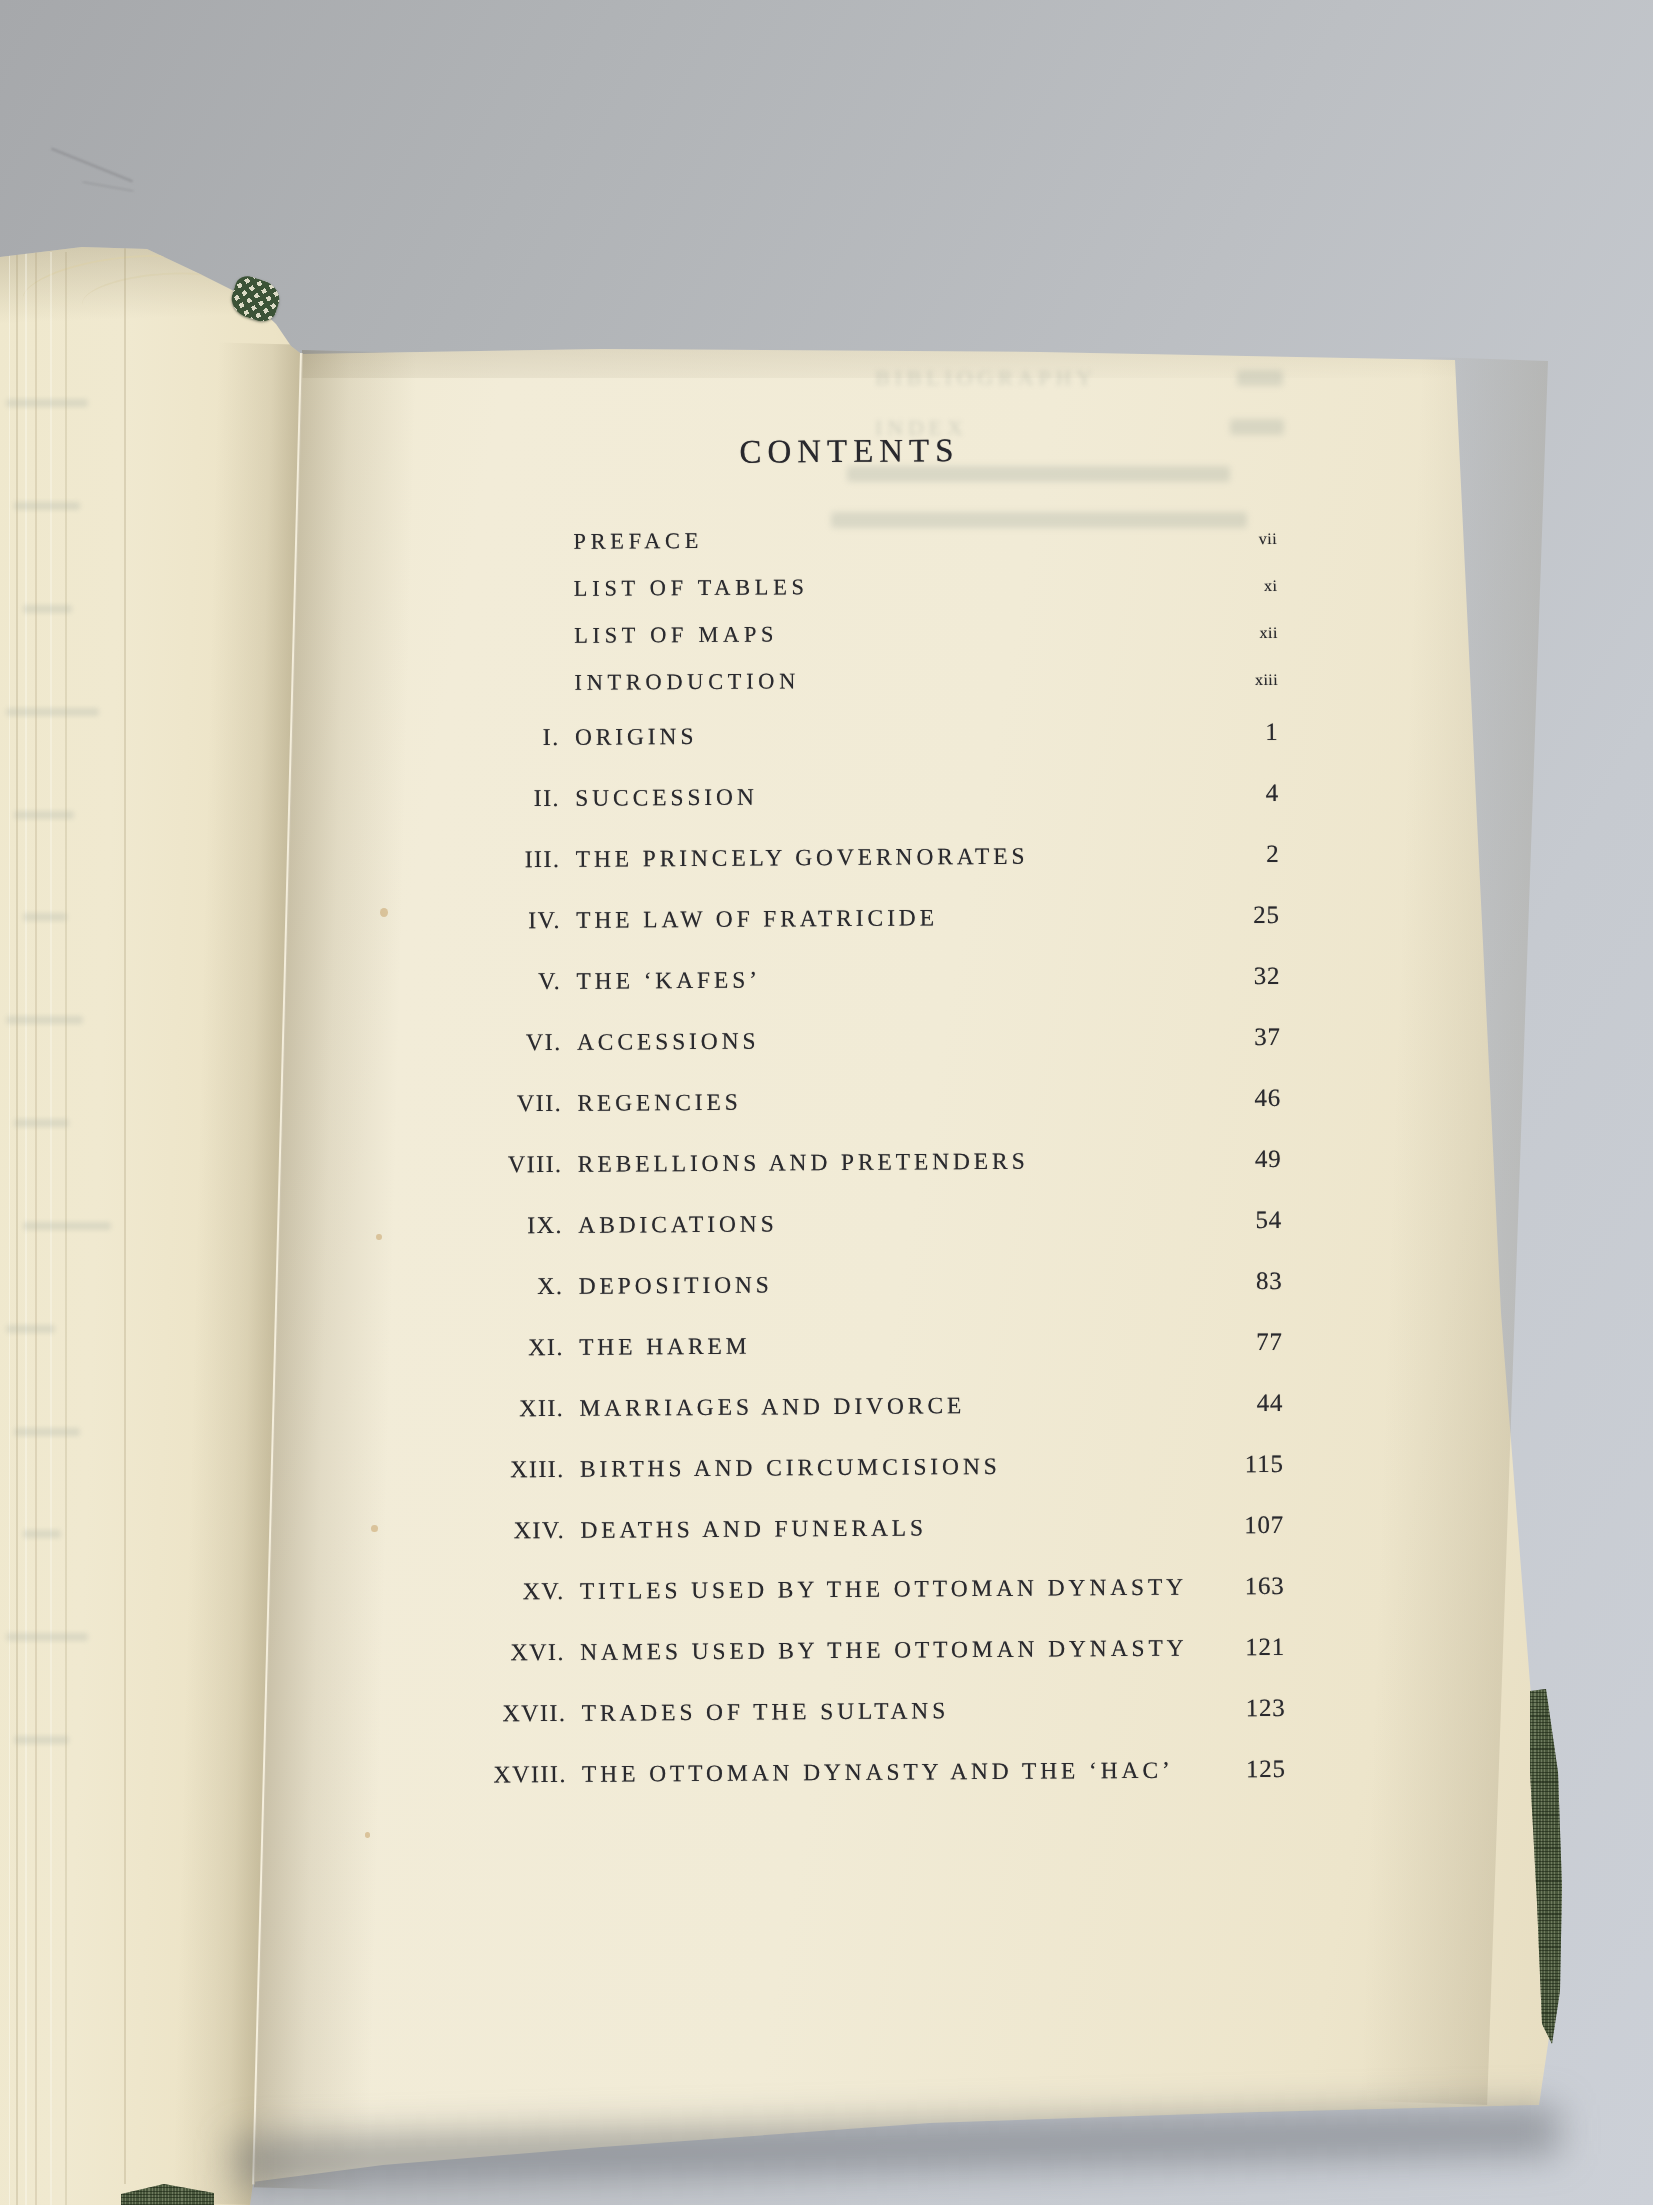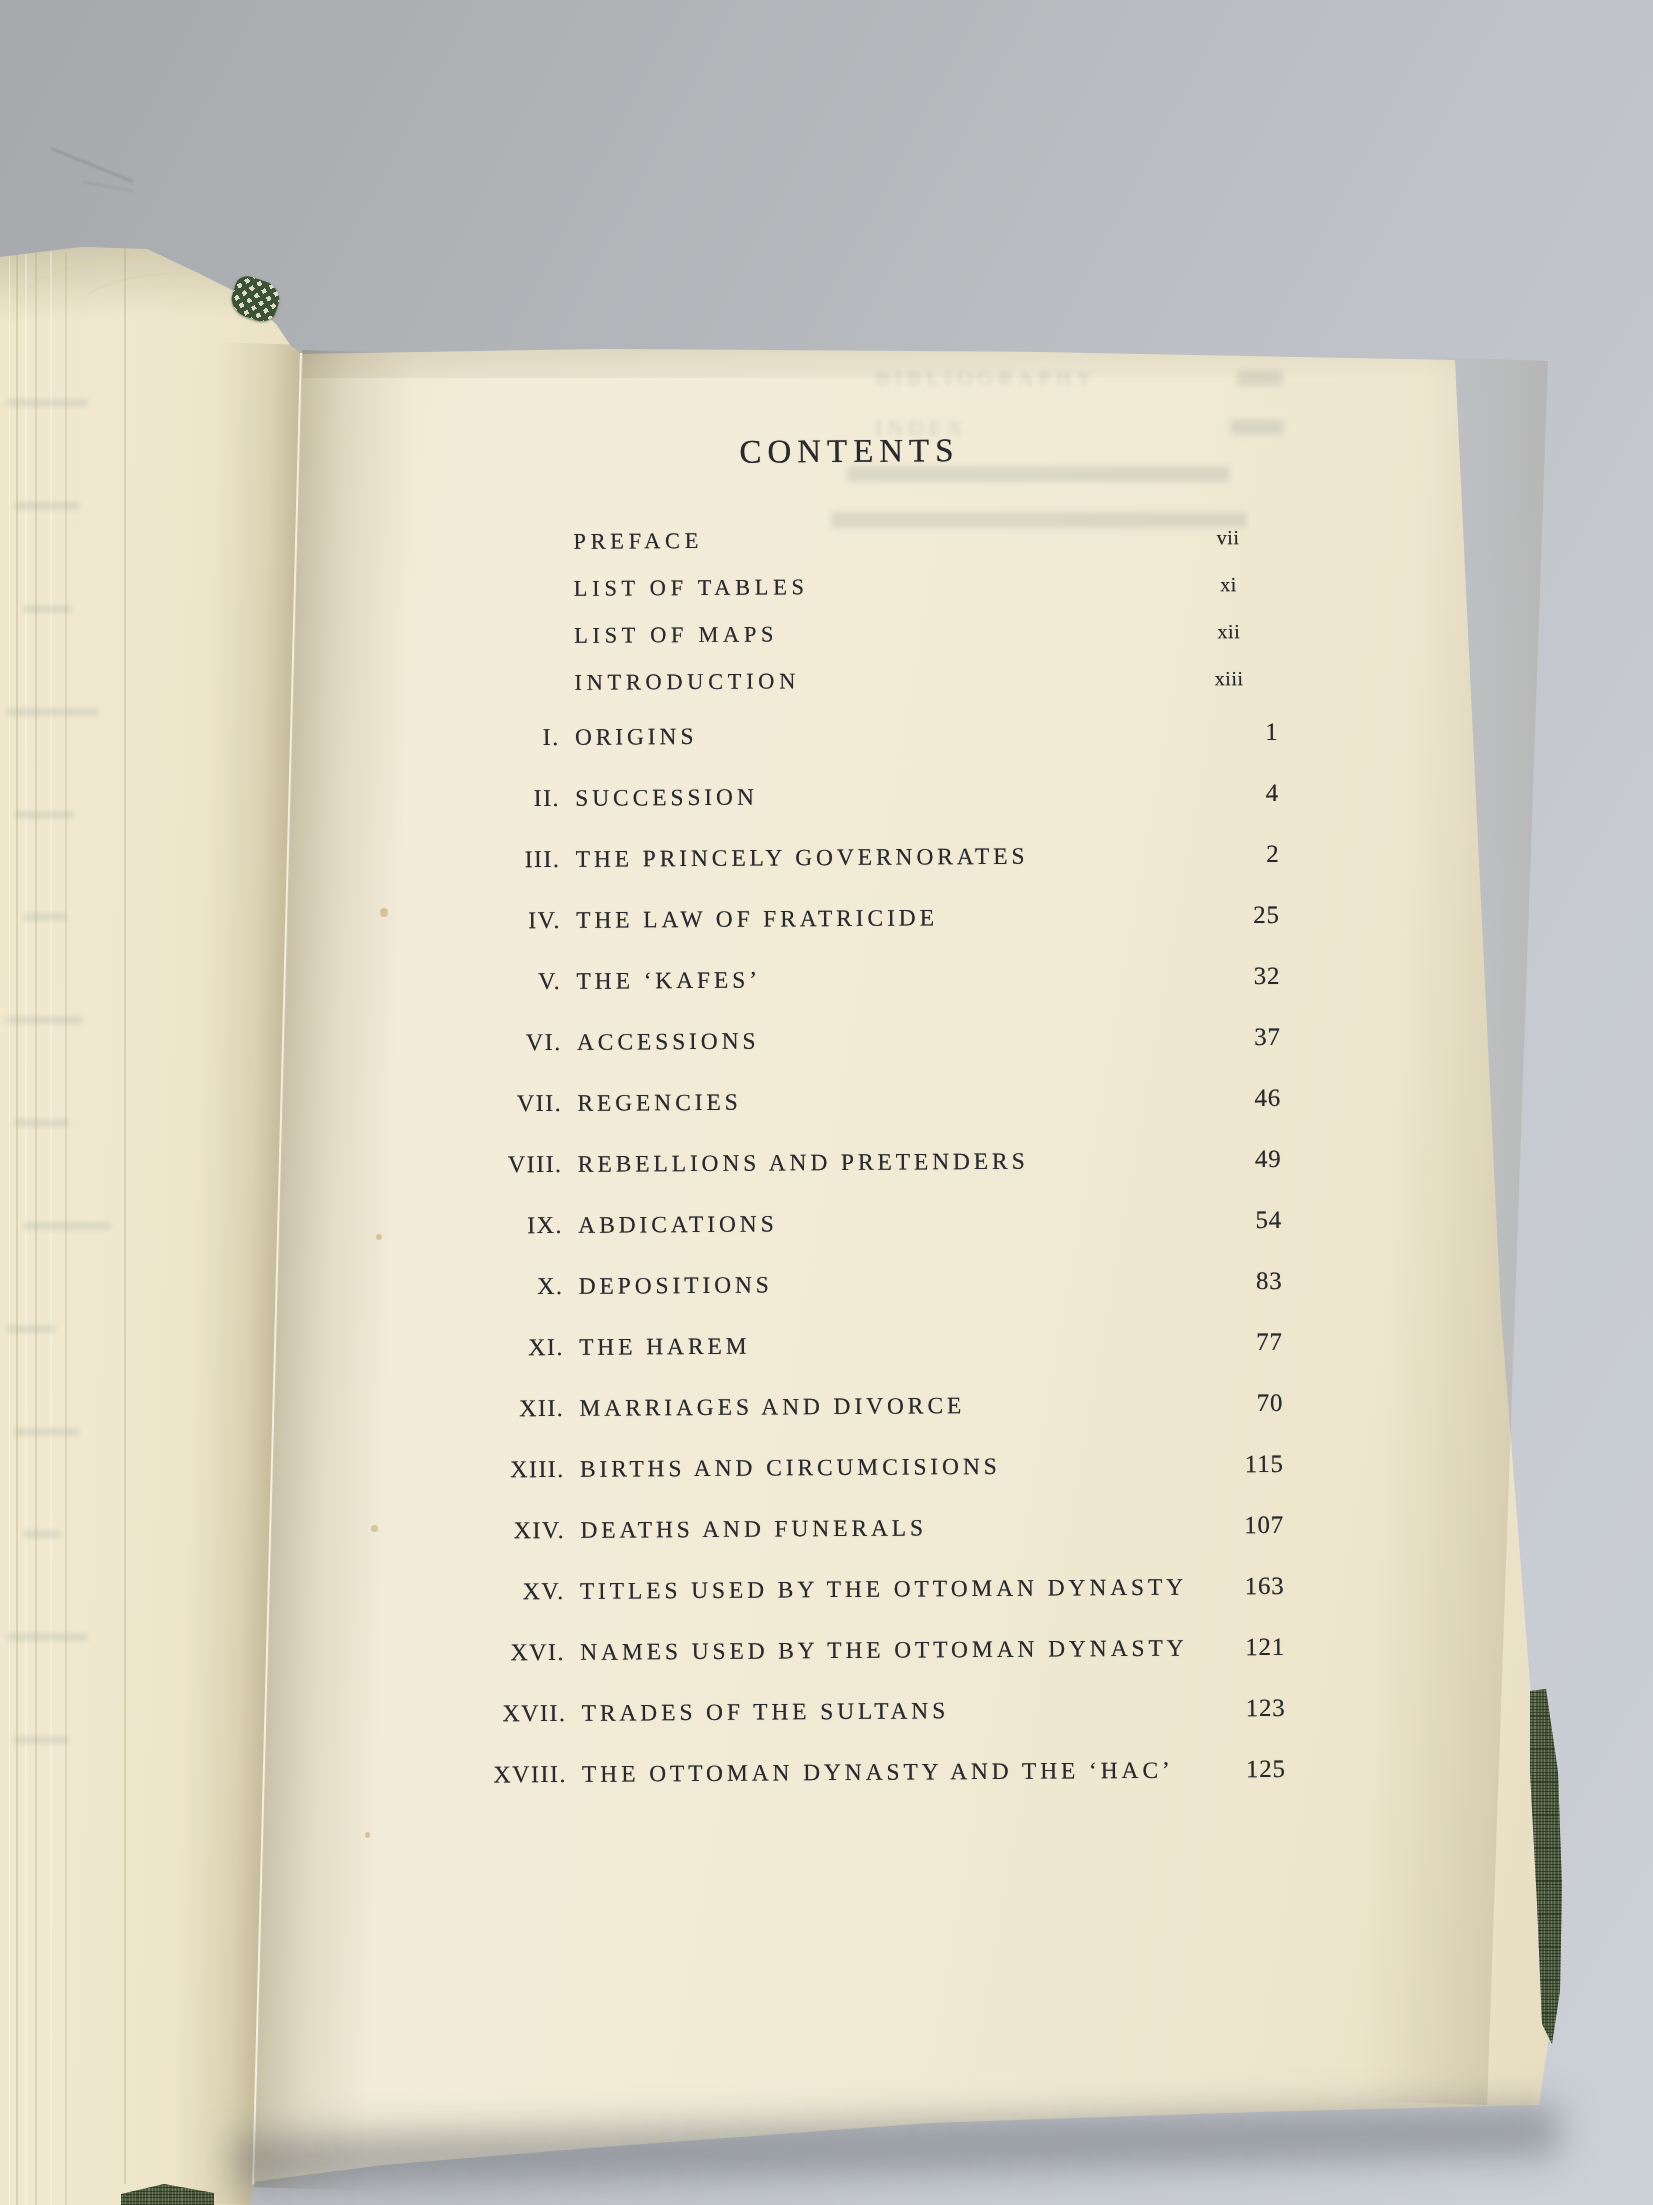--- a/index.html
+++ b/index.html
@@ -94,21 +94,21 @@
   .row{display:flex;align-items:baseline;}
   .row.front{height:47px;line-height:47px;}
   .row.chap{height:61px;line-height:61px;}
   .row .num{width:153px;text-align:right;font-size:24px;letter-spacing:.06em;
     text-shadow:0 0 0.7px rgba(42,42,46,.55);}
   .row .title{flex:1;margin-left:15.3px;font-size:23.5px;letter-spacing:.165em;white-space:nowrap;
     text-shadow:0 0 0.7px rgba(42,42,46,.55);}
   .row.front .title{font-size:22.4px;letter-spacing:.21em;}
   .row .page{width:98px;text-align:right;font-size:25px;letter-spacing:.03em;
     text-shadow:0 0 0.7px rgba(42,42,46,.55);}
-  .row.front .page{font-size:20px;text-align:center;}
+  .row.front .page{font-size:16px;}
 </style>
 </head>
 <body>
 
 <div class="scene">
 
   <div class="scratch s1"></div>
   <div class="scratch s2"></div>
 
   <div class="left-pages">
@@ -238,21 +238,21 @@
           <span class="page">83</span>
         </div>
         <div class="row chap">
           <span class="num">XI.</span>
           <span class="title">THE HAREM</span>
           <span class="page">77</span>
         </div>
         <div class="row chap">
           <span class="num">XII.</span>
           <span class="title">MARRIAGES AND DIVORCE</span>
-          <span class="page">70</span>
+          <span class="page">44</span>
         </div>
         <div class="row chap">
           <span class="num">XIII.</span>
           <span class="title">BIRTHS AND CIRCUMCISIONS</span>
           <span class="page">115</span>
         </div>
         <div class="row chap">
           <span class="num">XIV.</span>
           <span class="title">DEATHS AND FUNERALS</span>
           <span class="page">107</span>

